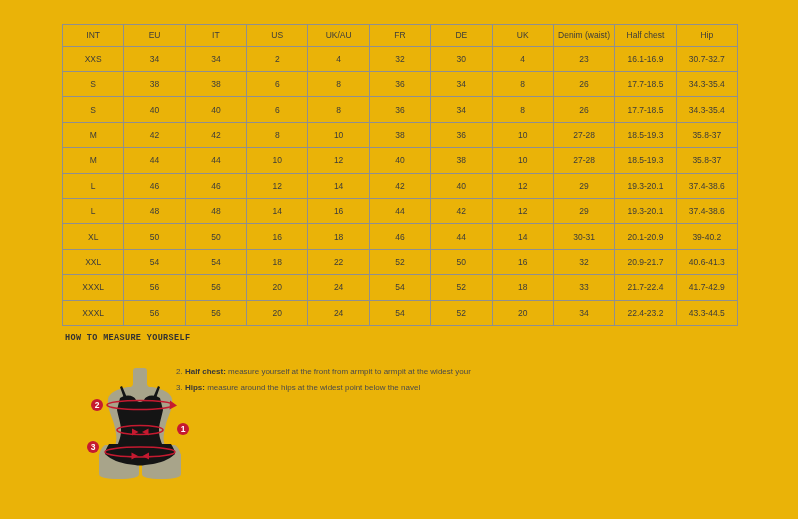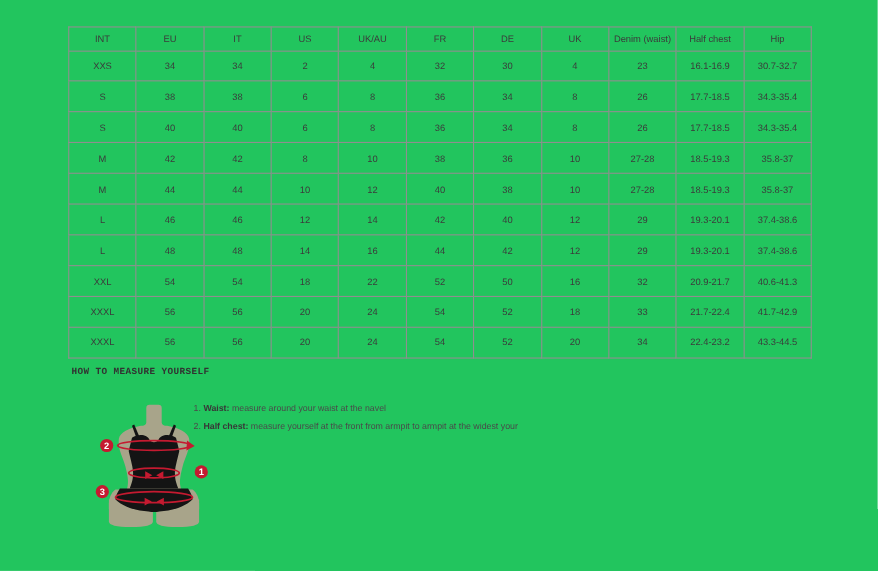--- a/index.html
+++ b/index.html
@@ -1,21 +1,21 @@
 <!DOCTYPE html>
 <html><head>
 <meta charset="utf-8">
 <style>
   * { margin: 0; padding: 0; box-sizing: border-box; }
   html, body { background: #ffffff; }
   .page {
     position: relative;
     width: 798px;
     height: 519px;
-    background: #22c55e;
+    background: #eab308;
     font-family: "Liberation Sans", "DejaVu Sans", sans-serif;
     color: #3b3b3b;
     overflow: hidden;
   }
 
   
   .size-table {
     position: absolute;
     left: 62px;
     top: 24px;
@@ -178,20 +178,33 @@
           <td>14</td>
           <td>16</td>
           <td>44</td>
           <td>42</td>
           <td>12</td>
           <td>29</td>
           <td>19.3-20.1</td>
           <td>37.4-38.6</td>
         </tr>
         <tr>
+          <td>XL</td>
+          <td>50</td>
+          <td>50</td>
+          <td>16</td>
+          <td>18</td>
+          <td>46</td>
+          <td>44</td>
+          <td>14</td>
+          <td>30-31</td>
+          <td>20.1-20.9</td>
+          <td>39-40.2</td>
+        </tr>
+        <tr>
           <td>XXL</td>
           <td>54</td>
           <td>54</td>
           <td>18</td>
           <td>22</td>
           <td>52</td>
           <td>50</td>
           <td>16</td>
           <td>32</td>
           <td>20.9-21.7</td>
@@ -264,17 +277,17 @@
         <text x="14" y="42" fill="#ffffff">2</text>
         <circle cx="100" cy="63" r="6" fill="#c51a30"></circle>
         <text x="100" y="66" fill="#ffffff">1</text>
         <circle cx="10" cy="81" r="6" fill="#c51a30"></circle>
         <text x="10" y="84" fill="#ffffff">3</text>
       </g>
     </svg>
   </div>
 
   <ol class="steps">
-    <li><span>1. </span><b>Waist:</b><span> measure around your waist at the navel</span></li>
     <li><span>2. </span><b>Half chest:</b><span> measure yourself at the front from armpit to armpit at the widest your</span></li>
+    <li><span>3. </span><b>Hips:</b><span> measure around the hips at the widest point below the navel</span></li>
   </ol>
 
 </div>
 
 </body></html>

